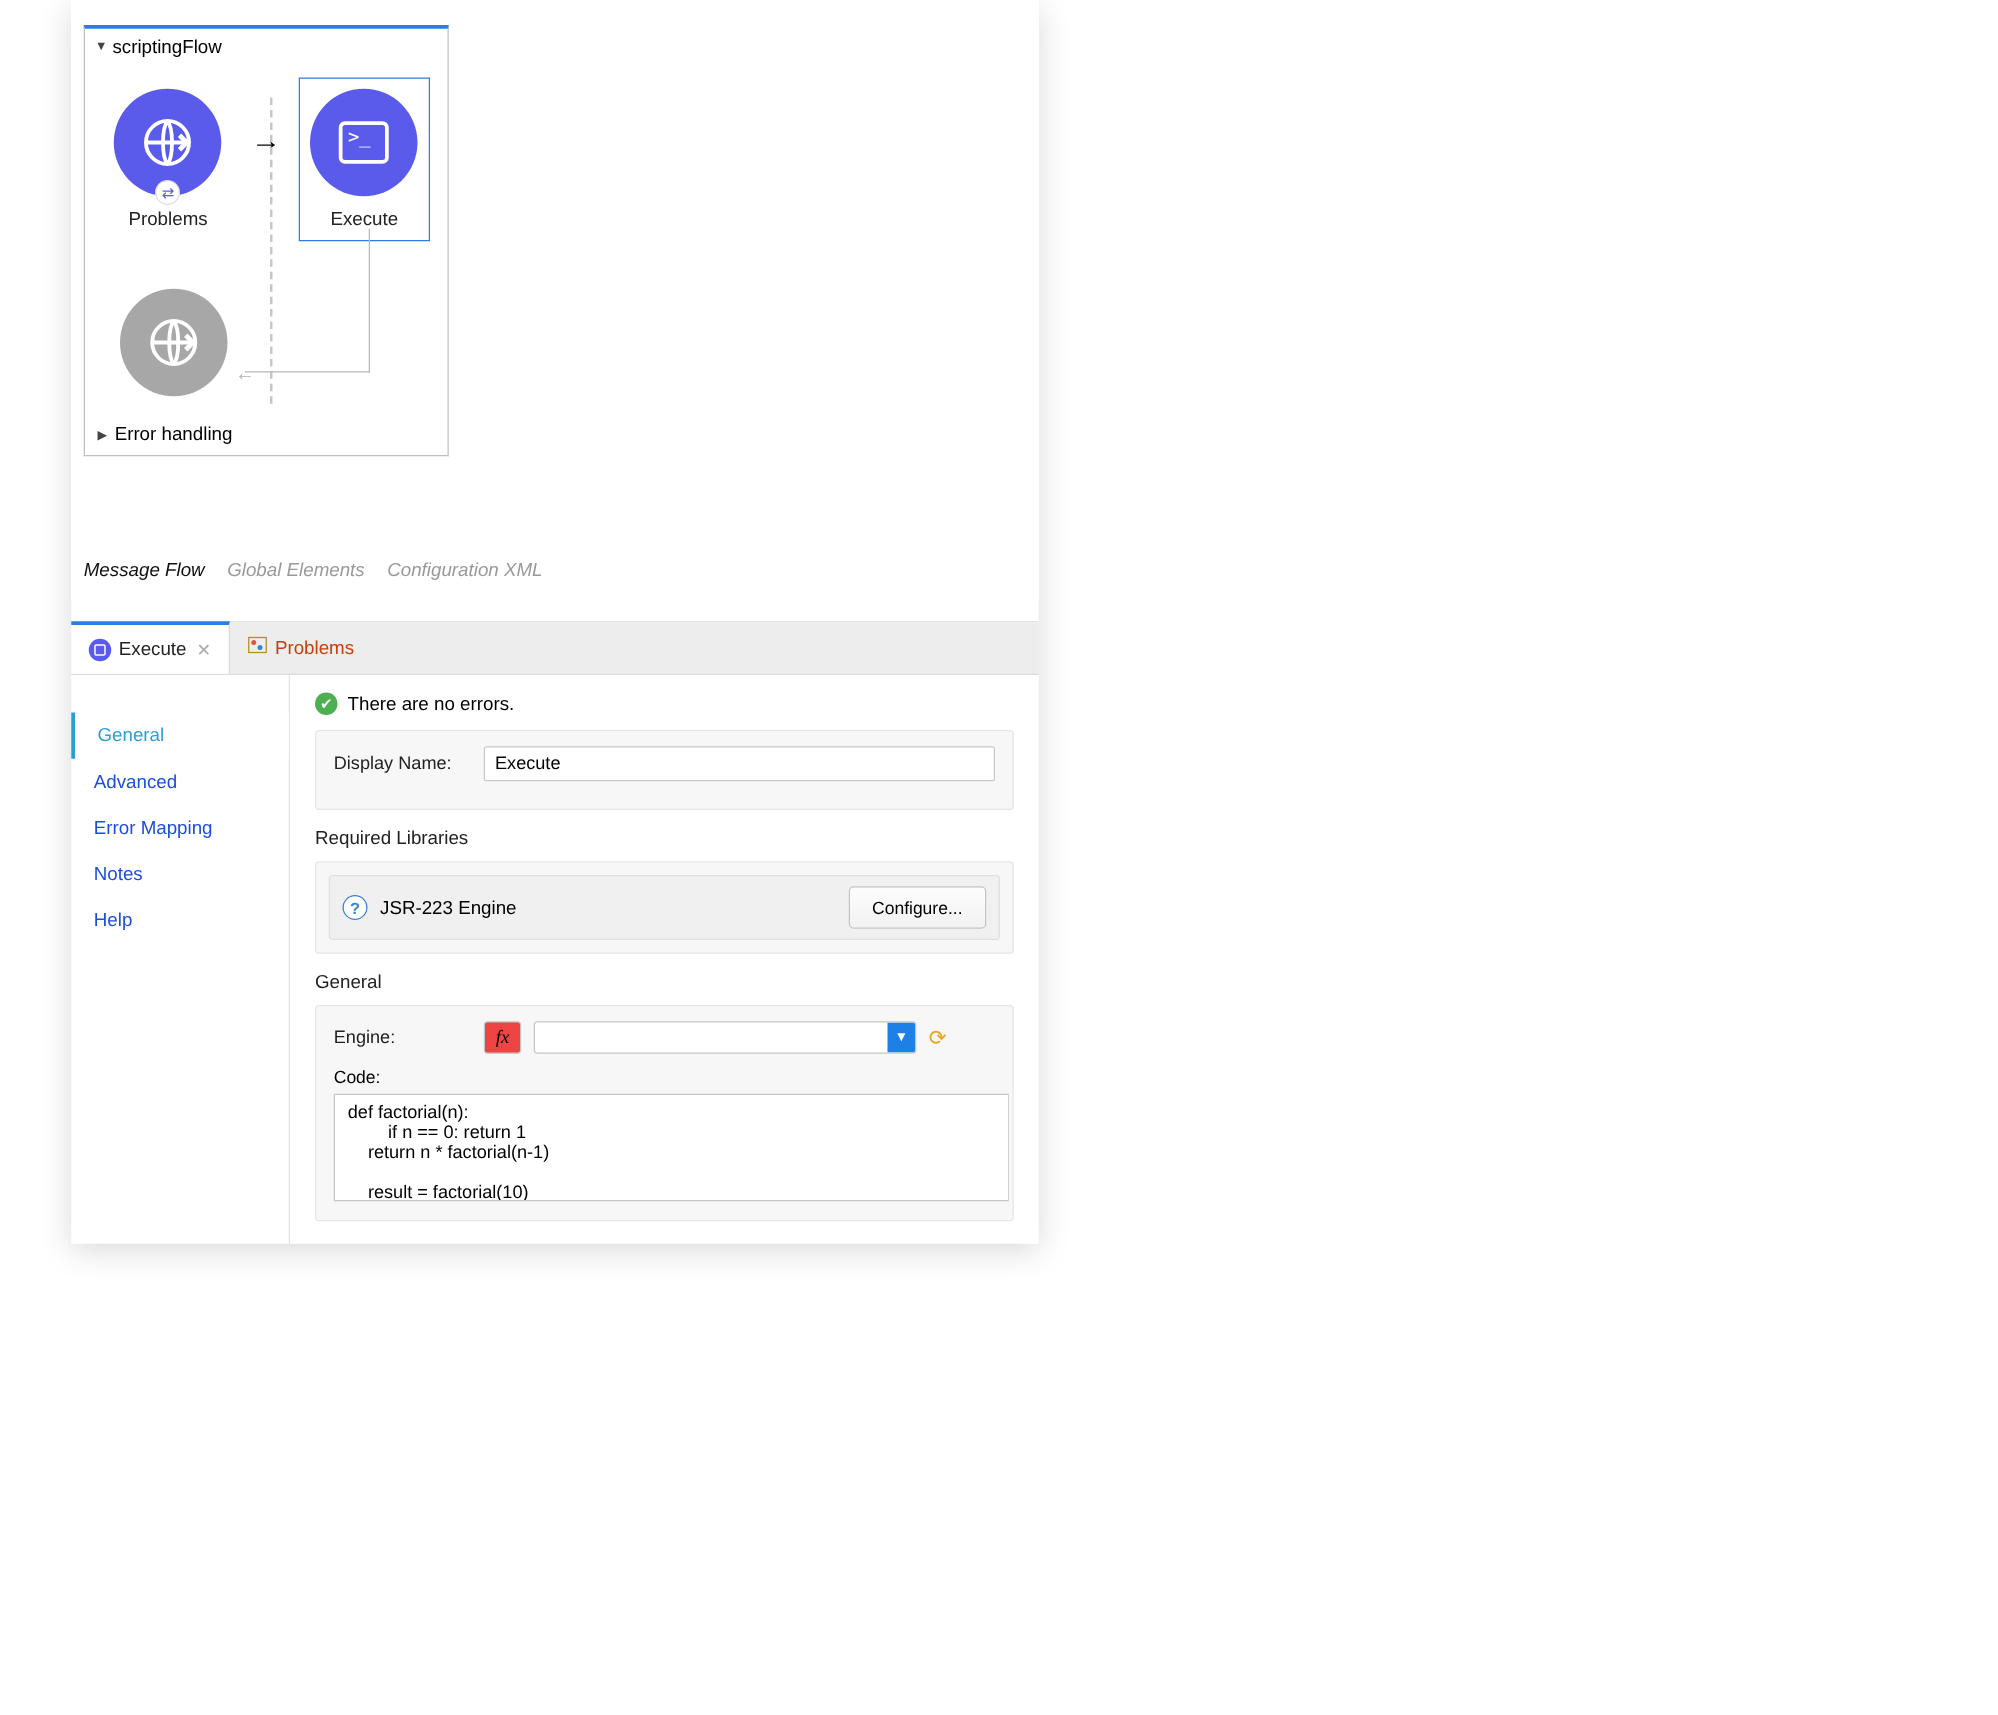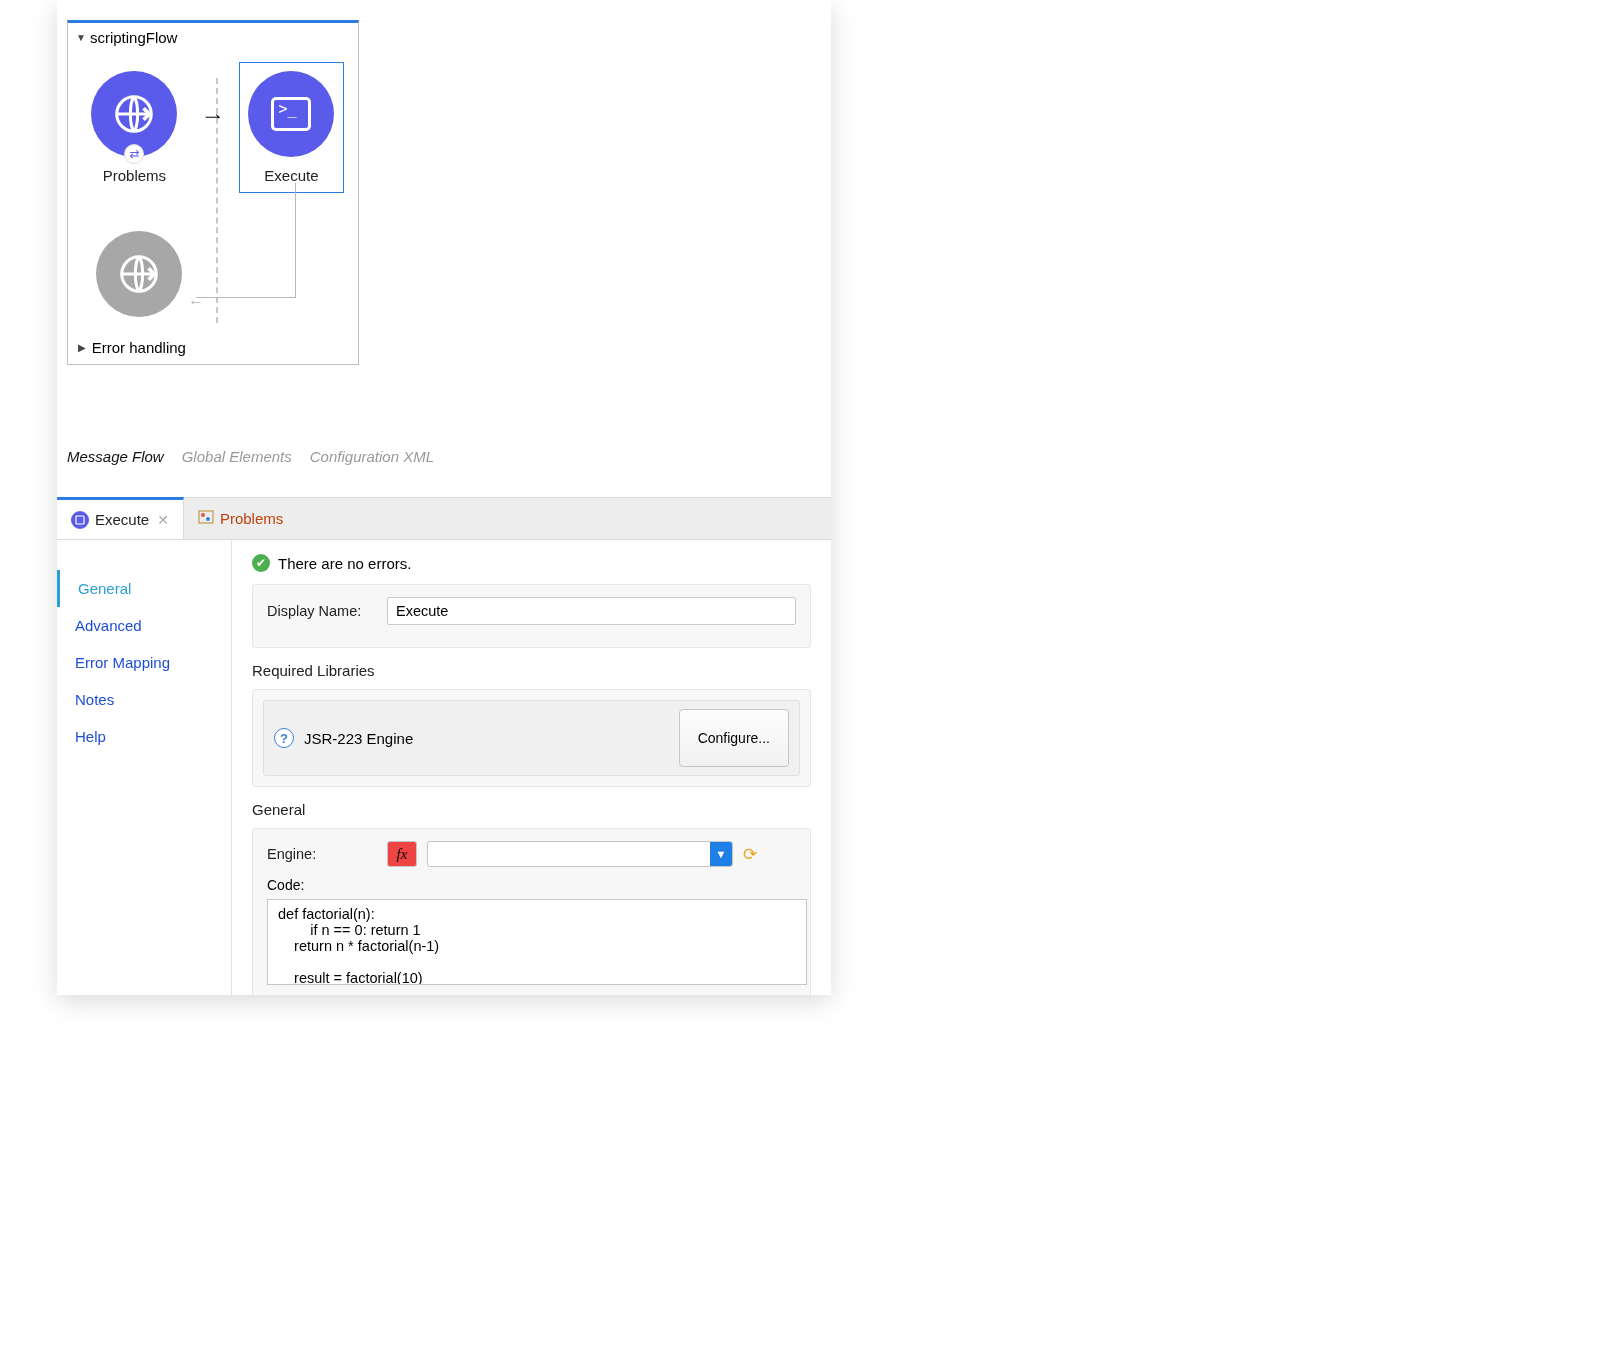--- a/index.html
+++ b/index.html
@@ -268,21 +268,21 @@
   align-items: center;
   justify-content: center;
   font-size: 13px;
   font-weight: bold;
   background: #fff;
 }
 .btn {
   background: linear-gradient(#fdfdfd,#f1f1f1);
   border: 1px solid #c6c6c6;
   border-radius: 4px;
-  padding: 20px 18px;
+  padding: 8px 18px;
   font-size: 14px;
   cursor: pointer;
 }
 .fx-btn {
   width: 30px;
   height: 26px;
   border: 1px solid #c6c6c6;
   background: #ef4444;
   border-radius: 3px;
   font-style: italic;

